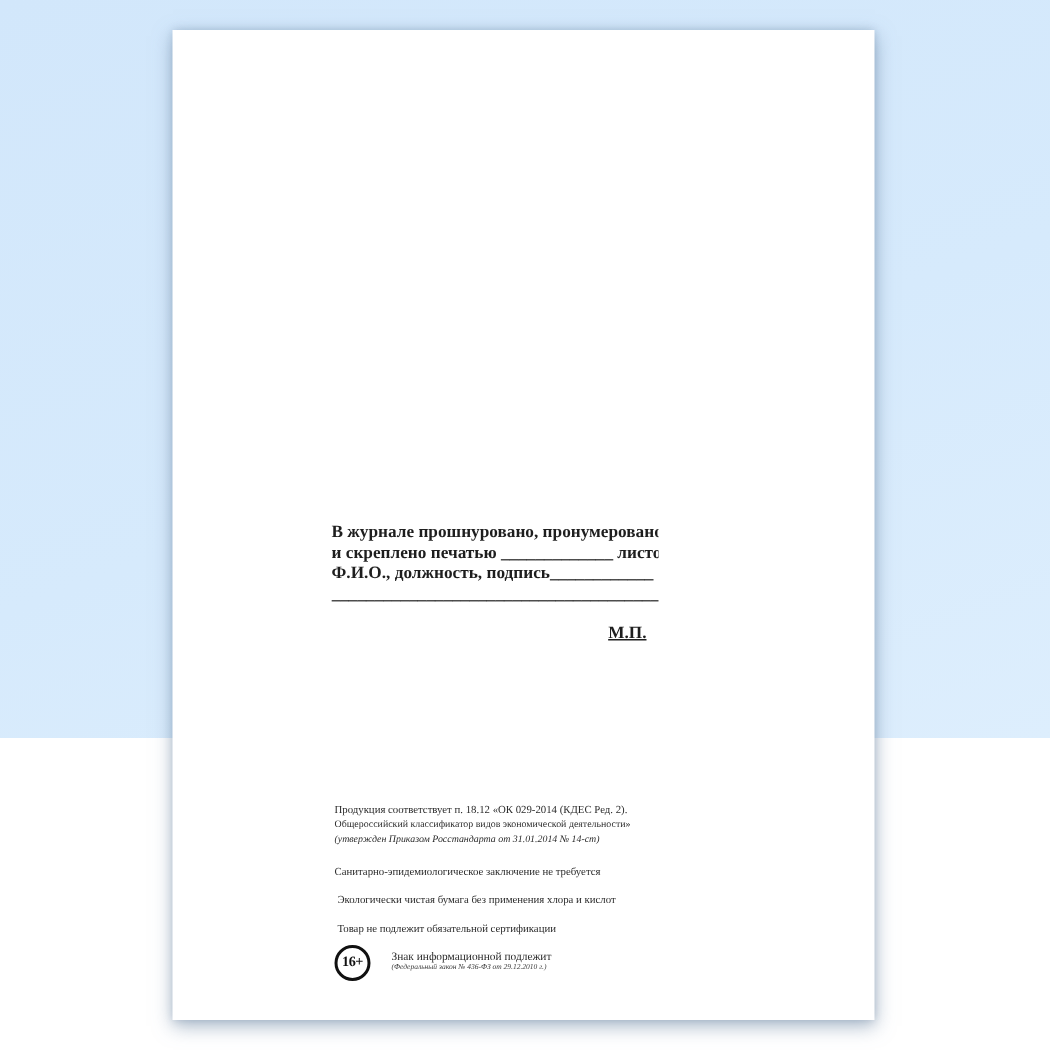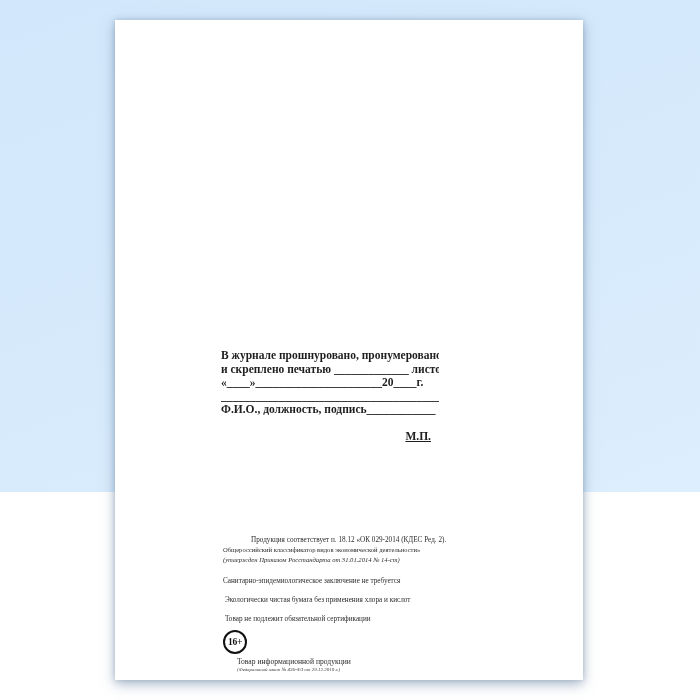--- a/index.html
+++ b/index.html
@@ -45,33 +45,32 @@
     text-decoration: underline;
   }
   
   .footer-block {
     position: absolute;
     left: 108px;
     top: 515px;
     width: 320px;
     color: #2c2c2c;
   }
-  .conformity-line1 { font-size: 7.2px; line-height: 10px; white-space: nowrap; margin-left: 28px; }
+  .conformity-line1 { font-size: 7.2px; line-height: 10px; white-space: nowrap; }
   .conformity-line2 { font-size: 6.6px; line-height: 10px; white-space: nowrap; }
   .conformity-line3 { font-size: 6.6px; line-height: 10px; font-style: italic; white-space: nowrap; }
   .note-line { font-size: 7.2px; line-height: 10px; white-space: nowrap; }
   .note-sanitary      { margin-top: 11px; }
   .note-certification { margin-top: 9px;  margin-left: 2px; }
   .note-eco           { margin-top: 9px;  margin-left: 2px; }
   
   .info-sign-row {
     margin-top: 6px;
     display: flex;
     align-items: flex-start;
-    flex-direction: column;
   }
   .age-badge {
     width: 24px;
     height: 24px;
     border: 2.2px solid #111111;
     border-radius: 50%;
     display: flex;
     align-items: center;
     justify-content: center;
     font-weight: bold;
@@ -92,38 +91,37 @@
 </style>
 </head>
 <body>
 
 <div class="scene">
   <div class="page">
 
     <div class="stamp-block">
       <div class="stamp-line">В журнале прошнуровано, пронумеровано</div>
       <div class="stamp-line">и скреплено печатью _____________ листов</div>
-      <div class="stamp-line">«____»______________________20____г.</div>
+      <div class="stamp-line">Ф.И.О., должность, подпись____________</div>
       <div class="stamp-line">______________________________________</div>
-      <div class="stamp-line">Ф.И.О., должность, подпись____________</div>
       <div class="seal-line">М.П.</div>
     </div>
 
     <div class="footer-block">
       <div class="conformity-line1">Продукция соответствует п. 18.12 «ОК 029-2014 (КДЕС Ред. 2).</div>
       <div class="conformity-line2">Общероссийский классификатор видов экономической деятельности»</div>
       <div class="conformity-line3">(утвержден Приказом Росстандарта от 31.01.2014 № 14-ст)</div>
 
       <div class="note-line note-sanitary">Санитарно-эпидемиологическое заключение не требуется</div>
       <div class="note-line note-eco">Экологически чистая бумага без применения хлора и кислот</div>
       <div class="note-line note-certification">Товар не подлежит обязательной сертификации</div>
 
       <div class="info-sign-row">
         <div class="age-badge">16+</div>
         <div class="info-sign-text">
-          <div class="info-sign-title">Товар информационной продукции</div>
+          <div class="info-sign-title">Знак информационной подлежит</div>
           <div class="info-sign-law">(Федеральный закон № 436-ФЗ от 29.12.2010 г.)</div>
         </div>
       </div>
     </div>
 
   </div>
 </div>
 
 </body></html>

